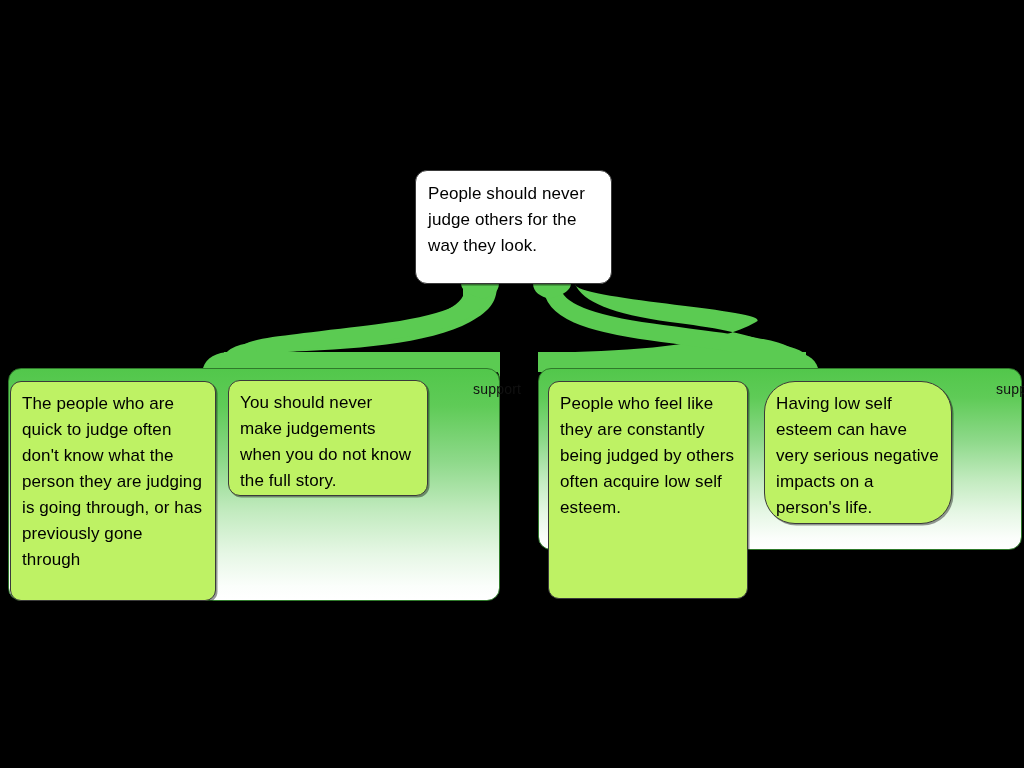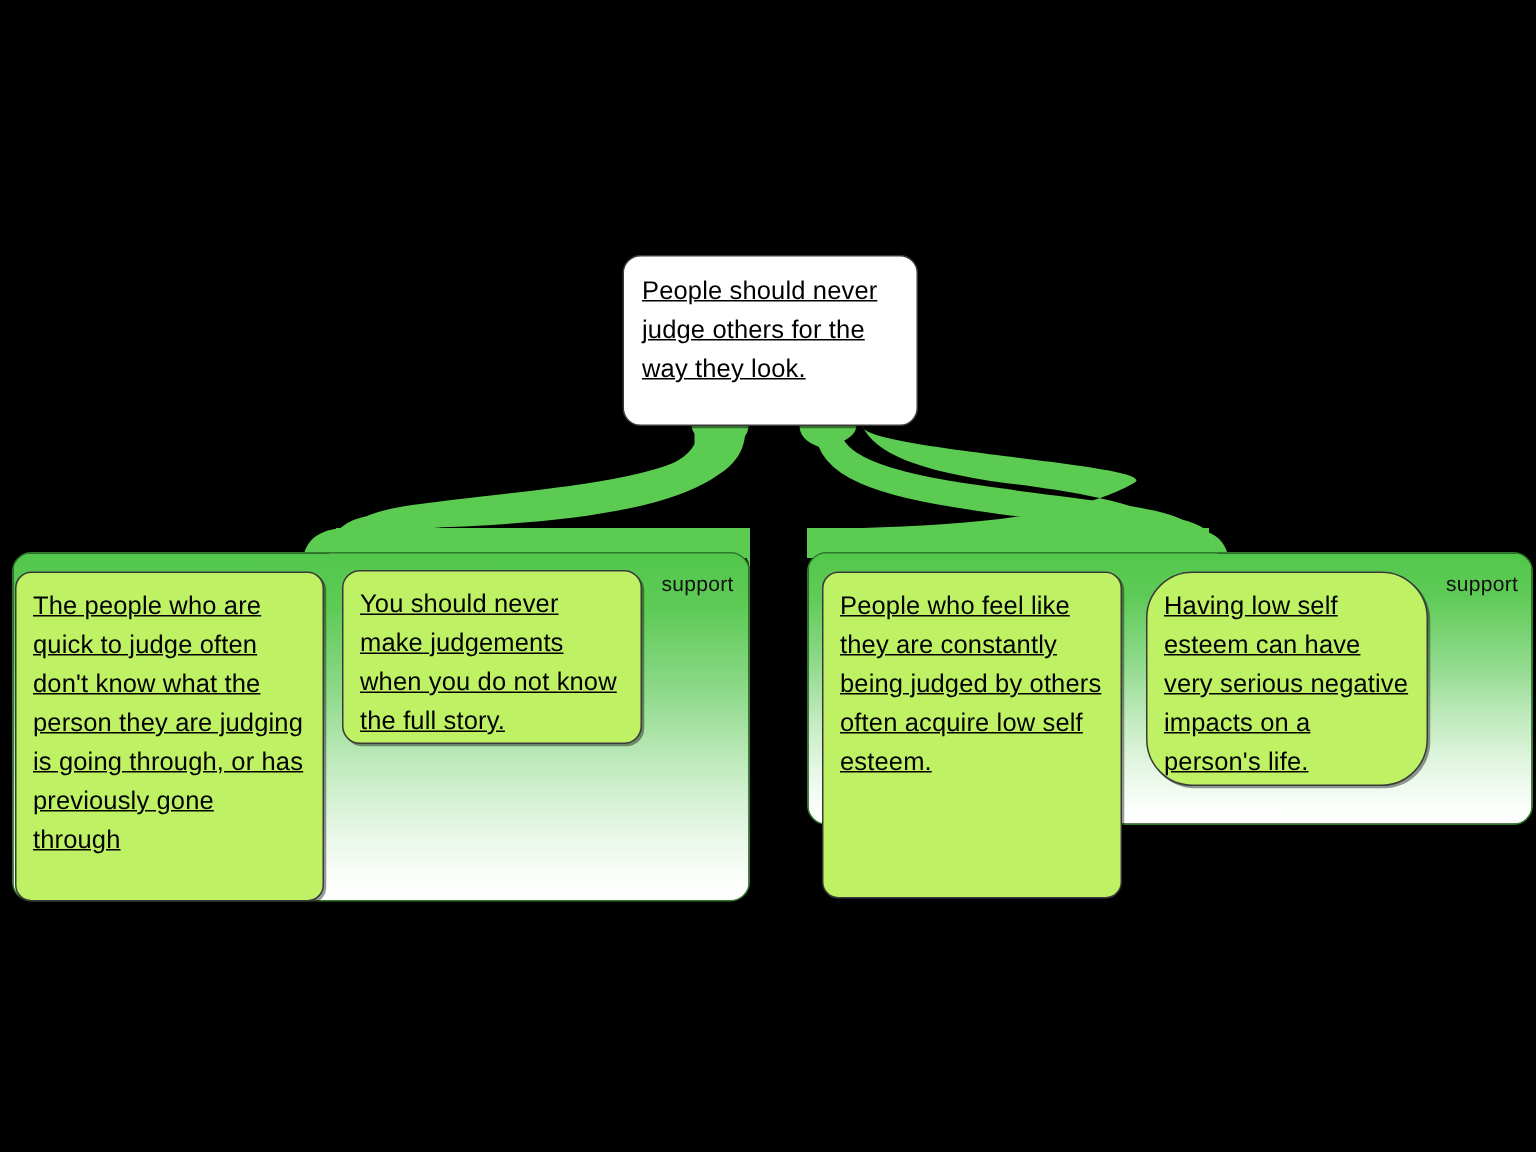--- a/index.html
+++ b/index.html
@@ -39,21 +39,20 @@
     border-radius: 11px;
     box-sizing: border-box;
     box-shadow: 1.5px 1.5px 0 rgba(0,0,0,0.45);
   }
   .claim-text {
     font-size: 17px;
     line-height: 26px;
     color: #000000;
     letter-spacing: 0.1px;
     white-space: pre-line;
-    text-decoration: underline;
   }
 
   #root-box {
     left: 415px;
     top: 170px;
     width: 197px;
     height: 114px;
     border-radius: 12px;
     padding: 10px 12px 0 12px;
   }
@@ -86,20 +85,21 @@
     height: 182px;
   }
 
   .support-label {
     position: absolute;
     top: 381px;
     font-size: 14px;
     line-height: 16px;
     color: #111111;
     letter-spacing: 0.2px;
+    margin-left: 32px;
   }
   #support-left  { left: 441px; }
   #support-right { left: 964px; }
 
   
   .reason-card {
     position: absolute;
     background: #bef264;
     border: 1px solid #3a3a3a;
     border-radius: 11px;

